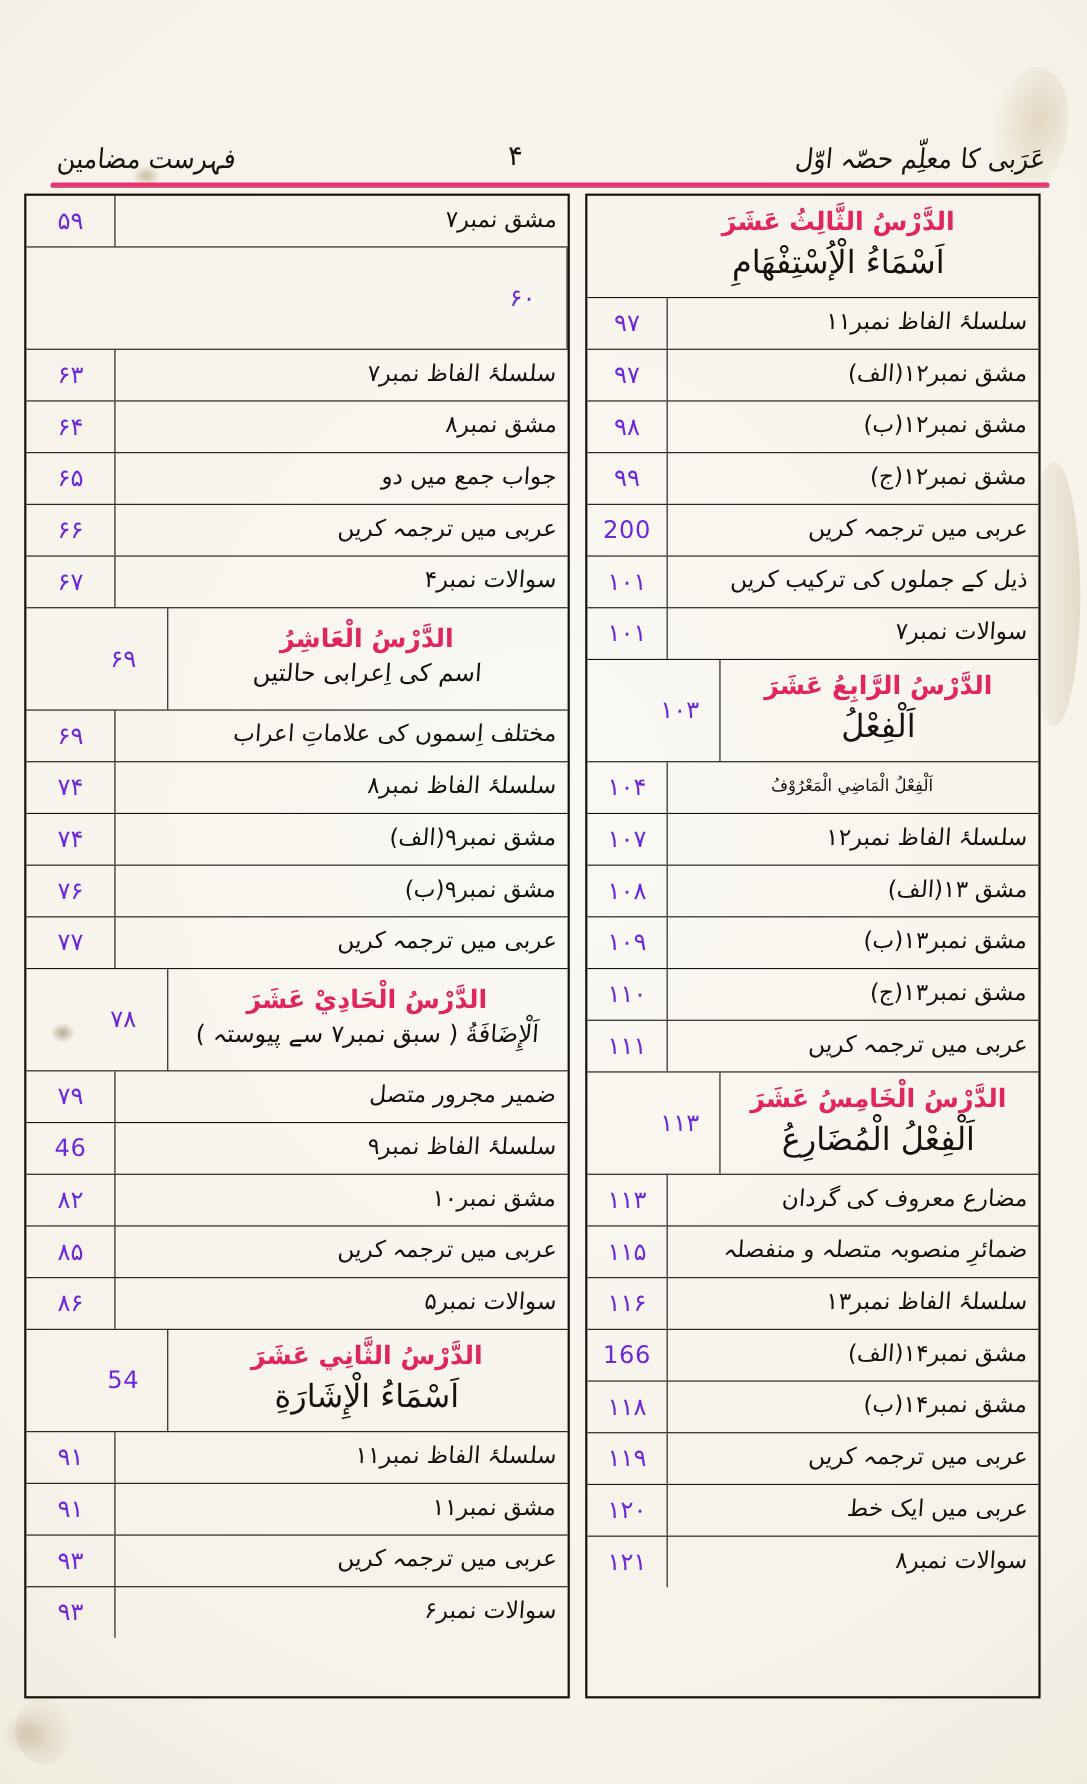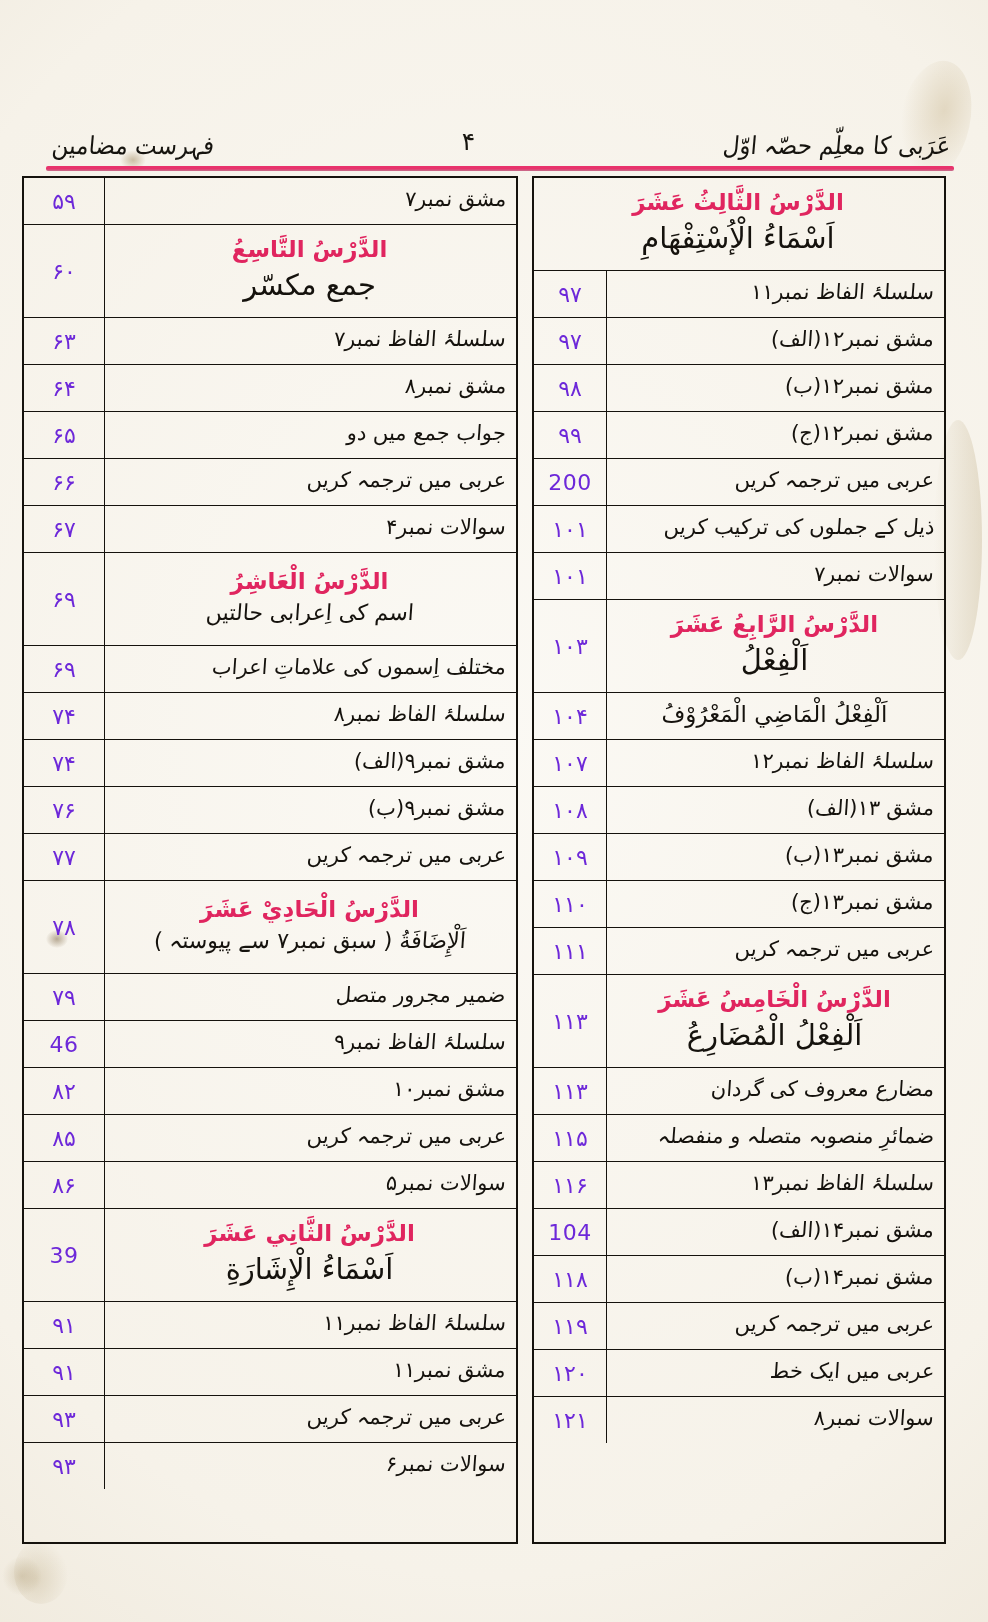--- a/index.html
+++ b/index.html
@@ -71,21 +71,21 @@
   }
   .tbl-left{flex:0 0 410px;}
   .tbl-right{flex:0 0 492px;}
 
   .row{
     display:flex;flex-direction:row;
     border-bottom:1.6px solid #15120d;
     min-height:46px;
   }
   .row:last-child{border-bottom:none;}
-  .row.lesson{min-height:92px;}
+  .row.lesson{min-height:92px;padding-left:48px;}
 
   
   .c-num{
     order:2;
     flex:0 0 72px;
     border-right:1.6px solid #15120d;
     display:flex;align-items:center;justify-content:center;
     font-size:22px;color:#6d28d9;
     letter-spacing:.5px;
   }
@@ -114,21 +114,21 @@
     line-height:1.25;
   }
   .item{
     color:#15120d;
     font-size:21px;
     white-space:nowrap;
     line-height:1.3;
     transform:skewX(-4deg);
     transform-origin:right center;
   }
-  .item.ar{transform:none;font-size:23px;align-self:center;}
+  .item.ar{transform:none;font-size:15px;align-self:center;}
   .lesson-sub.ur{transform:skewX(-4deg);font-size:22px;}
 </style>
 </head>
 <body>
 
 <div class="paper"></div>
 <div class="scan-stain stain-a"></div>
 <div class="scan-stain stain-b"></div>
 <div class="scan-stain stain-c"></div>
 <div class="scan-stain stain-d"></div>
@@ -261,21 +261,21 @@
         <div class="row">
           <div class="c-txt">
             <div class="item">سلسلۂ الفاظ نمبر۱۳</div>
           </div>
           <div class="c-num">۱۱۶</div>
         </div>
         <div class="row">
           <div class="c-txt">
             <div class="item">مشق نمبر۱۴(الف)</div>
           </div>
-          <div class="c-num">104</div>
+          <div class="c-num">166</div>
         </div>
         <div class="row">
           <div class="c-txt">
             <div class="item">مشق نمبر۱۴(ب)</div>
           </div>
           <div class="c-num">۱۱۸</div>
         </div>
         <div class="row">
           <div class="c-txt">
             <div class="item">عربی میں ترجمہ کریں</div>
@@ -297,24 +297,20 @@
       </div>
 
     <div class="tbl tbl-right" id="tbl-right">
         <div class="row">
           <div class="c-txt">
             <div class="item">مشق نمبر۷</div>
           </div>
           <div class="c-num">۵۹</div>
         </div>
         <div class="row lesson">
-          <div class="c-txt">
-            <div class="lesson-title">الدَّرْسُ التَّاسِعُ</div>
-            <div class="lesson-sub">جمع مکسّر</div>
-          </div>
           <div class="c-num">۶۰</div>
         </div>
         <div class="row">
           <div class="c-txt">
             <div class="item">سلسلۂ الفاظ نمبر۷</div>
           </div>
           <div class="c-num">۶۳</div>
         </div>
         <div class="row">
           <div class="c-txt">
@@ -412,21 +408,21 @@
           <div class="c-txt">
             <div class="item">سوالات نمبر۵</div>
           </div>
           <div class="c-num">۸۶</div>
         </div>
         <div class="row lesson">
           <div class="c-txt">
             <div class="lesson-title">الدَّرْسُ الثَّانِي عَشَرَ</div>
             <div class="lesson-sub">اَسْمَاءُ الْإِشَارَةِ</div>
           </div>
-          <div class="c-num">39</div>
+          <div class="c-num">54</div>
         </div>
         <div class="row">
           <div class="c-txt">
             <div class="item">سلسلۂ الفاظ نمبر۱۱</div>
           </div>
           <div class="c-num">۹۱</div>
         </div>
         <div class="row">
           <div class="c-txt">
             <div class="item">مشق نمبر۱۱</div>

